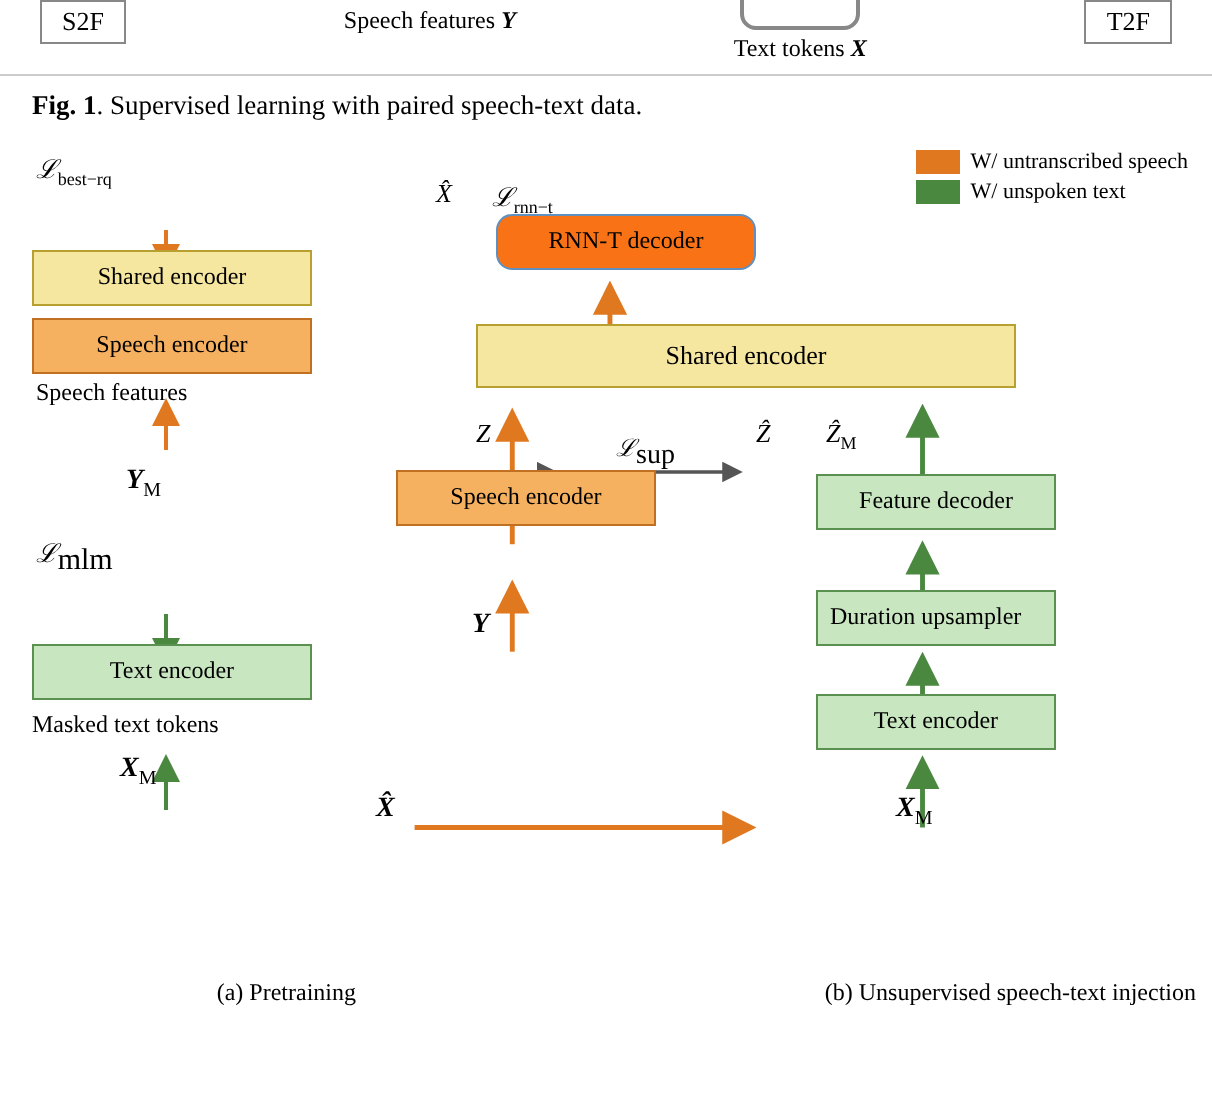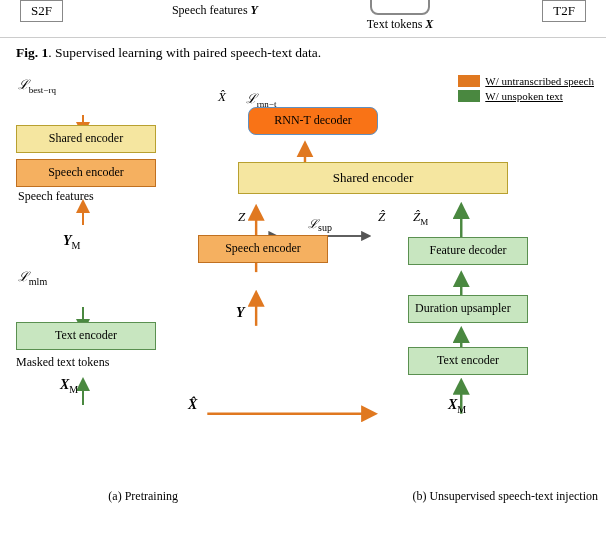--- a/index.html
+++ b/index.html
@@ -100,21 +100,20 @@
     .legend {
       position: absolute;
       top: 8px;
       right: 4px;
       font-size: 11px;
     }
     .legend-item {
       display: flex;
       align-items: center;
       margin-bottom: 3px;
-      text-decoration: underline;
     }
     .legend-color {
       width: 22px;
       height: 12px;
       margin-right: 5px;
       flex-shrink: 0;
     }
 
     
     .math { font-style: italic; }
@@ -218,21 +217,21 @@
     </div>
 
     <div style="position:absolute; top:122px; left:10px; font-size:12px;">
       <span>Speech features</span>
     </div>
     <div style="position:absolute; top:138px; left:55px; font-size:14px;margin-top:28px;">
       <span class="math-bold">Y</span><sub style="font-size:10px">M</sub>
     </div>
 
     <div style="position:absolute; top:200px; left:10px; font-size:13px;">
-      <span class="math">ℒ</span><sub style="font-size:10px">mlm</sub>
+      <span class="math">ℒ</span><sub style="font-size:15px">mlm</sub>
     </div>
 
     <div class="box box-green" style="left:8px; top:255px; width:140px; height:28px; display:flex; align-items:center; justify-content:center;">
       <span>Text encoder</span>
     </div>
 
     <div style="position:absolute; top:288px; left:8px; font-size:12px;">
       <span>Masked text tokens</span>
     </div>
     <div style="position:absolute; top:310px; left:52px; font-size:14px;">
@@ -302,21 +301,21 @@
 
     <div class="box box-yellow" style="left:60px; top:95px; width:270px; height:32px; display:flex; align-items:center; justify-content:center; font-size:13px;">
       <span>Shared encoder</span>
     </div>
 
     <div style="position:absolute; top:142px; left:60px; font-size:13px;">
       <span class="math">Z</span>
     </div>
 
     <div style="position:absolute; top:148px; left:130px; font-size:12px;">
-      <span class="math">ℒ</span><sub style="font-size:10px">sup</sub>
+      <span class="math">ℒ</span><sub style="font-size:14px">sup</sub>
     </div>
 
     <div style="position:absolute; top:142px; left:200px; font-size:13px;">
       <span class="math">Ẑ</span>
     </div>
 
     <div style="position:absolute; top:142px; left:235px; font-size:13px;">
       <span class="math">Ẑ</span><sub style="font-size:9px">M</sub>
     </div>
 

